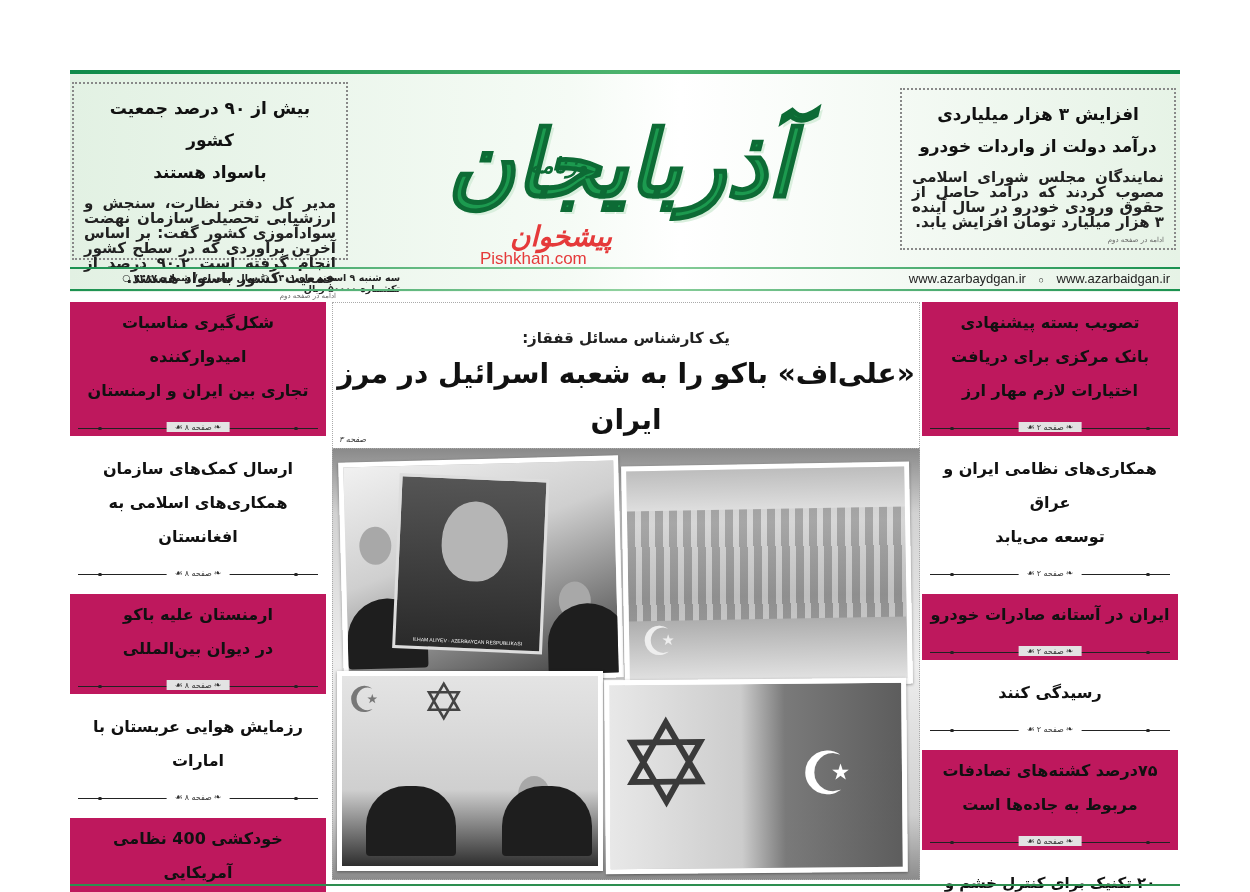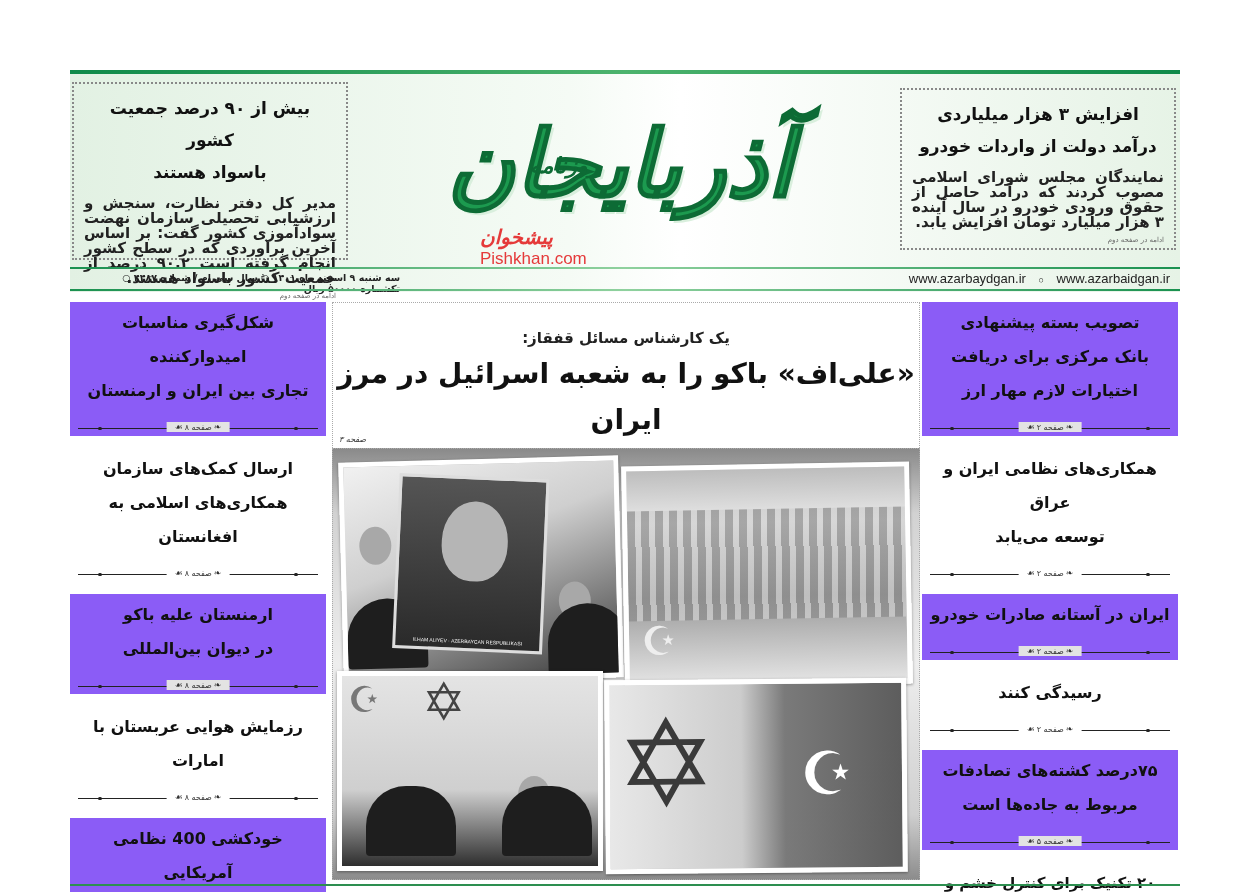--- a/index.html
+++ b/index.html
@@ -28,36 +28,36 @@
     .logo-area { position: absolute; left: 330px; top: 4px; width: 440px; height: 190px; direction: rtl; }
     .logo-main {
       position: absolute; left: 10px; top: 15px; width: 420px; text-align: center;
       font-family: "DejaVu Serif", serif; font-size: 92px; font-weight: bold; font-style: italic;
       color: #1c9a4f; -webkit-text-stroke: 2px #0d6b35; letter-spacing: 2px; line-height: 150px;
       text-shadow: 0 0 0 #fff, 3px 3px 0 #d9efdd;
     }
     .logo-sub { position: absolute; left: 130px; top: 78px; font-family: "DejaVu Serif", serif;
       font-size: 22px; color: #0d6b35; font-style: italic; font-weight: bold; }
     .watermark { position: absolute; left: 80px; top: 150px; direction: ltr; text-align: left; }
-    .watermark .fa { display: block; font-family: "DejaVu Serif", serif; font-size: 20px; color: #e53a3a; font-style: italic; font-weight: bold; line-height: 26px; }
+    .watermark .fa { display: block; font-family: "DejaVu Serif", serif; font-size: 28px; color: #e53a3a; font-style: italic; font-weight: bold; margin-left: 30px; line-height: 26px; }
     .watermark .en { display: block; font-family: "Liberation Sans", sans-serif; font-size: 17px; color: #e53a3a; line-height: 18px; }
 
     .info-strip { position: absolute; left: 0; top: 197px; width: 1110px; height: 24px; }
     .info-strip .rule-top { position: absolute; left: 0; top: 0; width: 100%; height: 2px; background: linear-gradient(90deg, #1a9150, #8fd19e 50%, #1a9150); }
     .info-strip .rule-bottom { position: absolute; left: 0; top: 22px; width: 100%; height: 2px; background: linear-gradient(90deg, #1a9150, #8fd19e 50%, #1a9150); }
     .dateline { position: absolute; left: 10px; top: 5px; direction: rtl; font-size: 9.5px; color: #222; font-weight: bold; width: 320px; text-align: right; }
     .urls { position: absolute; right: 10px; top: 4px; font-family: "Liberation Sans", sans-serif; font-size: 13px; color: #222; }
     .urls .sep { margin: 0 9px; font-size: 9px; }
 
     
     .col { position: absolute; top: 232px; width: 256px; direction: rtl; }
     .col-left { left: 0; }
     .col-right { left: 852px; }
     .item { text-align: center; padding: 4px 6px 0; }
-    .item.shaded { background: #8b5cf6; }
+    .item.shaded { background: #be185d; }
     .item h3 { font-size: 16px; font-weight: bold; line-height: 34px; color: #111; }
     .page-ref { position: relative; height: 16px; margin: 12px -2px; }
     .page-ref .line { position: absolute; left: 4px; right: 4px; top: 8px; height: 1px; background: #222; }
     .page-ref .line:before, .page-ref .line:after { content: ""; position: absolute; top: -1px; width: 4px; height: 3px; background: #222; border-radius: 2px; }
     .page-ref .line:before { left: 20px; } .page-ref .line:after { right: 20px; }
     .page-ref .lbl { position: absolute; left: 50%; top: 2px; transform: translateX(-50%); background: inherit; padding: 0 6px; font-size: 8px; color: #333; white-space: nowrap; }
     .item.shaded .page-ref .lbl { background: #e3e3e3; }
     .item:not(.shaded) .page-ref .lbl { background: #fff; }
     .orn { font-size: 9px; margin: 0 2px; }
 

